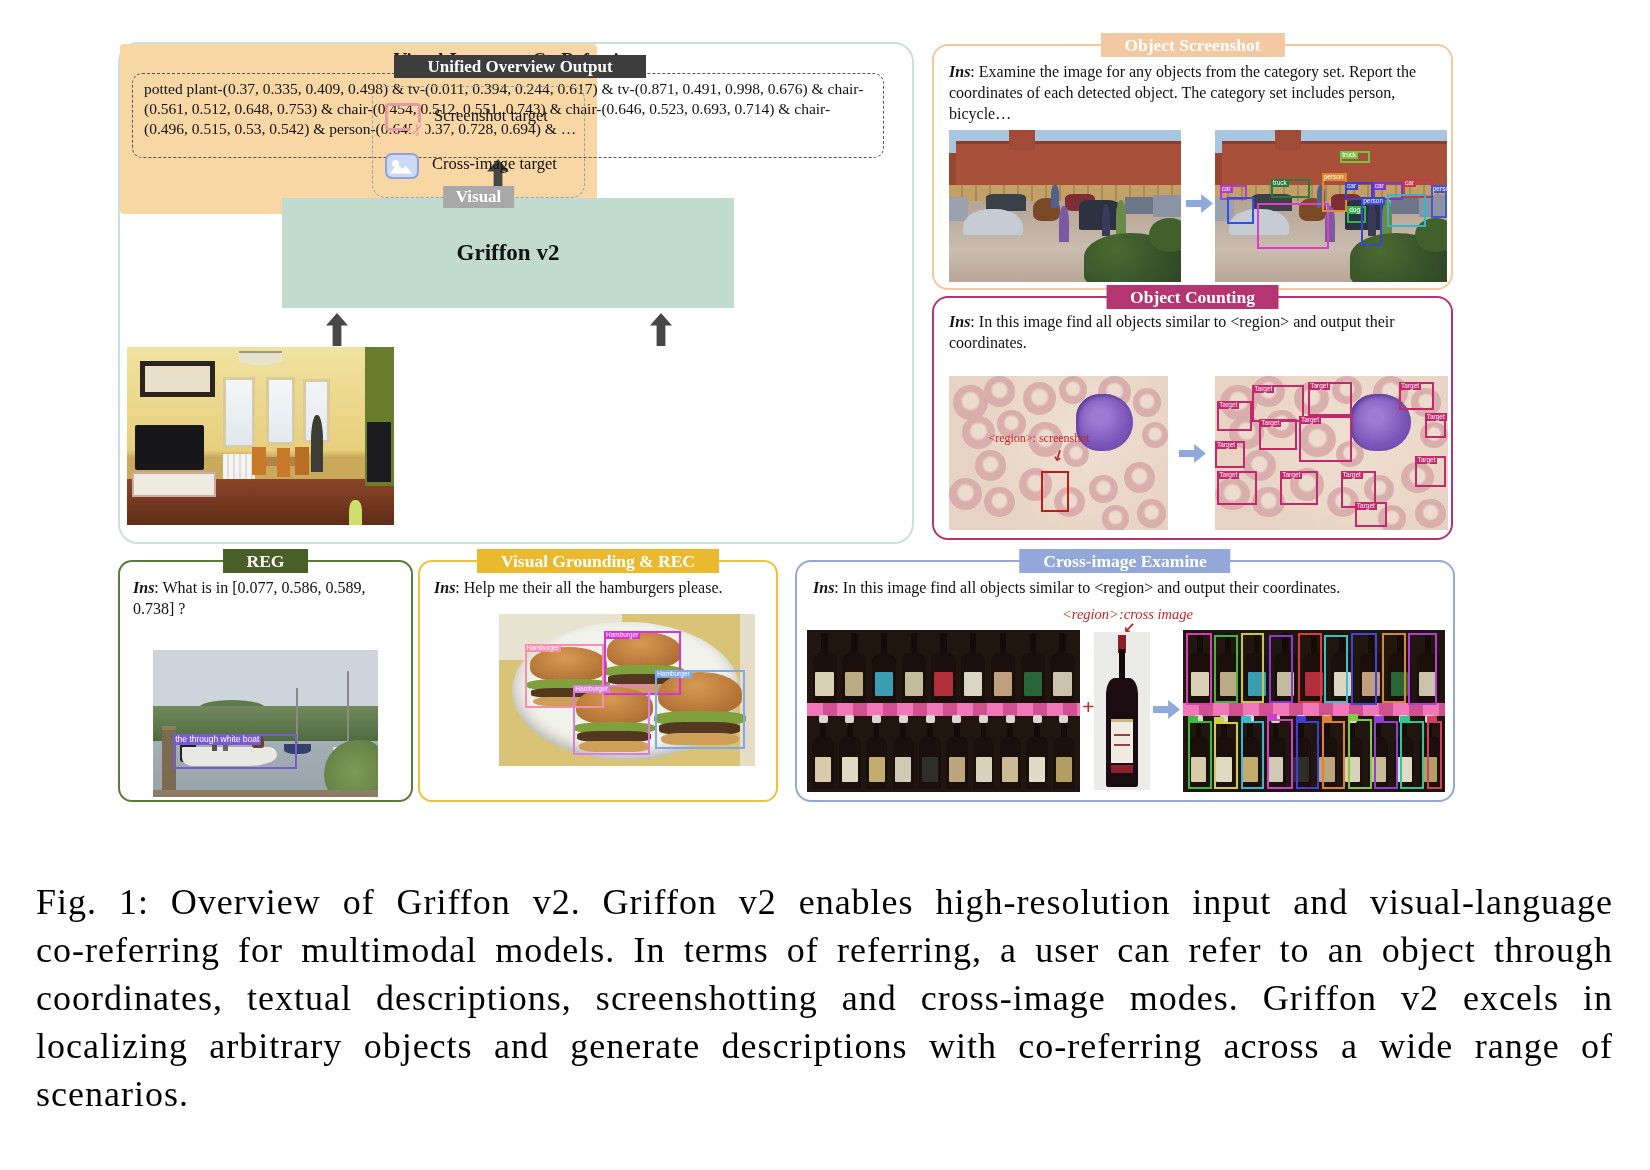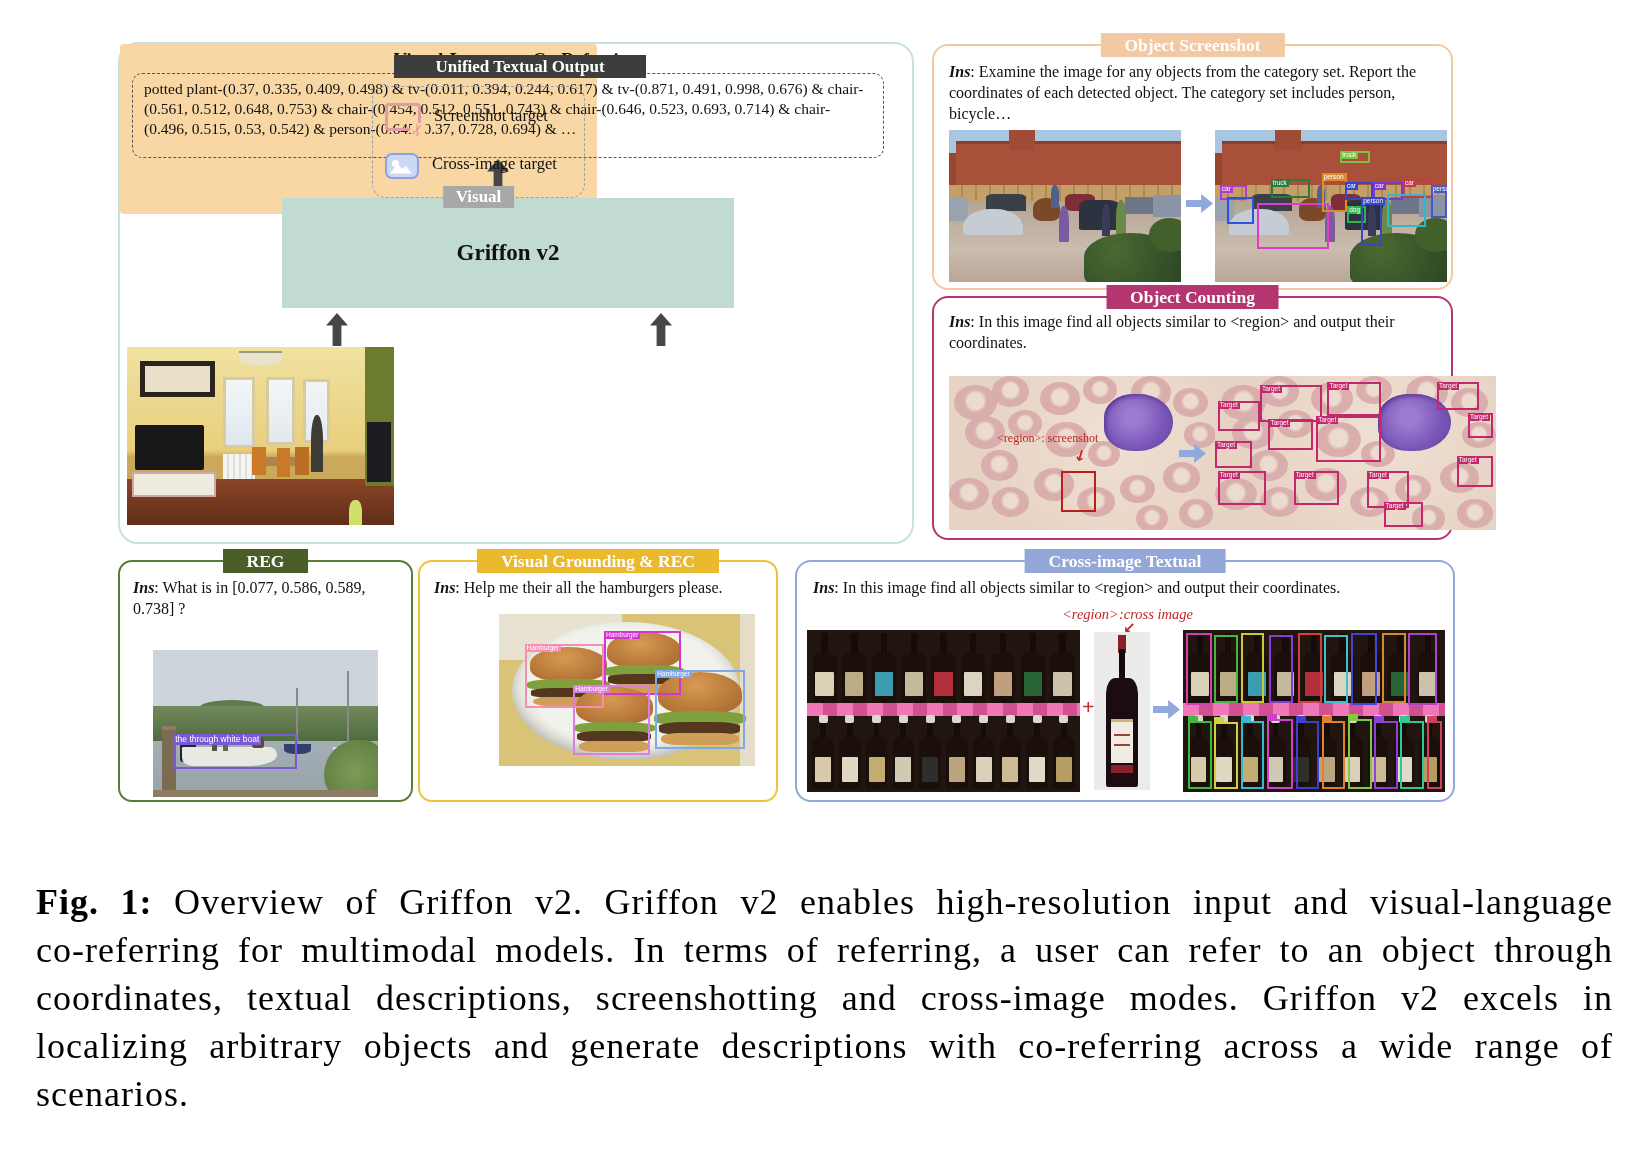--- a/index.html
+++ b/index.html
@@ -64,21 +64,21 @@
   .region-note{position:absolute;color:var(--region-red);font-size:14.5px;white-space:nowrap;}
   .region-arrow{position:absolute;color:var(--region-red);font-size:15px;font-weight:bold;font-family:"DejaVu Sans",sans-serif;}
   .plus-sign{position:absolute;color:#c03030;font-size:22px;font-weight:bold;}
   
   .bbox{position:absolute;border:2px solid;box-sizing:border-box;z-index:3;}
   .bbox-label{position:absolute;left:-2px;top:-2px;color:#fff;font-size:6.5px;line-height:8px;
       padding:0 2px;white-space:nowrap;font-family:"Liberation Sans",sans-serif;}
   .bbox-label.big{font-size:8.5px;line-height:11px;}
   .bbox-chip{position:absolute;left:-2px;top:-7px;width:10px;height:6px;}
   
-  .blood{background:radial-gradient(circle at 60% 40%, #efe0d2, #e7d3c3 70%);padding-left:48px;}
+  .blood{background:radial-gradient(circle at 60% 40%, #efe0d2, #e7d3c3 70%);}
   .cell{position:absolute;border-radius:50%;
       background:radial-gradient(circle at 50% 46%, #ecdccf 0 28%, #d8acac 40% 74%, #e3c6ba 84%);opacity:.95;}
   .wbc{position:absolute;border-radius:46% 54% 55% 45%;
       background:radial-gradient(circle at 42% 40%, #9c7cd2 15%, #7a55b8 60%, #6646a2);box-shadow:inset 2px 2px 4px #5a3a92;}
   
   .pk{background:linear-gradient(#a9c6e0 0 36%, #b4a89a 36% 100%);}
   .pk>div{position:absolute;}
   .pk-bldg{left:3%;top:7%;right:0;height:30%;background:#a9503a;border-top:3px solid #8a3f2e;}
   .pk-tower{left:26%;top:0;width:11%;height:13%;background:#a04b36;}
   .pk-bldg2{left:0;top:15%;width:7%;height:22%;background:#97462f;}
@@ -166,27 +166,27 @@
   .lr-table{left:49%;top:62%;width:18%;height:5%;background:#b08448;}
   .lr-ch1{left:47%;top:56%;width:5%;height:16%;background:#c87a28;}
   .lr-ch2{left:56%;top:57%;width:5%;height:16%;background:#c87a28;}
   .lr-ch3{left:63%;top:56%;width:5%;height:16%;background:#b86f24;}
   .lr-person{left:69%;top:38%;width:4.5%;height:32%;background:#3c3c34;border-radius:45% 45% 0 0;}
   .lr-lamp{left:42%;top:2%;width:16%;height:7%;background:#e8e4cc;border-radius:0 0 40% 40%;border-top:2px solid #998;}
   .lr-vase{right:12%;bottom:-2%;width:5%;height:16%;background:#cfe06a;border-radius:40% 40% 20% 20%;}
   
   #caption{position:absolute;left:36px;top:842px;width:1577px;font-size:36px;line-height:48px;
       text-align:justify;letter-spacing:1px;word-spacing:8px;color:#000;}
-  #caption .figno{font-weight:bold;}
+  #caption .figno{font-weight:normal;}
 </style>
 </head>
 <body>
 
 <div id="main-panel" class="panel">
-  <div id="uto-header" class="abs">Unified Textual Output</div>
+  <div id="uto-header" class="abs">Unified Overview Output</div>
   <div id="uto-box" class="abs">potted plant-(0.37, 0.335, 0.409, 0.498) &amp; tv-(0.011, 0.394, 0.244, 0.617) &amp; tv-(0.871, 0.491, 0.998, 0.676) &amp; chair-(0.561, 0.512, 0.648, 0.753) &amp; chair-(0.454, 0.512, 0.551, 0.743) &amp; chair-(0.646, 0.523, 0.693, 0.714) &amp; chair-(0.496, 0.515, 0.53, 0.542) &amp; person-(0.645, 0.37, 0.728, 0.694) &amp; …</div>
   <div class="up-arrow" style="left:367px;top:115px;"></div>
   <div id="model-box" class="abs">
     <span>Griffon v2</span>
   </div>
   <div class="up-arrow" style="left:206px;top:269px;"></div>
   <div class="up-arrow" style="left:530px;top:269px;"></div>
 
   <div class="img lr" style="left:7px;top:303px;width:267px;height:178px;">
     <div class="lr-floor"></div>
@@ -477,21 +477,21 @@
       <div class="bbox" style="left: 29%; top: 47%; width: 30%; height: 46%; border-color: rgb(221, 125, 221);">
         <span class="bbox-label" style="background: rgb(221, 125, 221);">Hamburger</span>
       </div>
       <div class="bbox" style="left: 61%; top: 37%; width: 35%; height: 52%; border-color: rgb(127, 167, 236);">
         <span class="bbox-label" style="background: rgb(127, 167, 236);">Hamburger</span>
       </div>
     </div>
 </div>
 
 <div id="ci-panel" class="panel">
-  <div class="hdr">Cross-image Textual</div>
+  <div class="hdr">Cross-image Examine</div>
   <div class="ins" style="left:16px;top:16px;width:630px;">
     <span class="ins-b">Ins</span><span>: In this image find all objects similar to &lt;region&gt; and output their coordinates.</span>
   </div>
   <div class="region-note" style="left:265px;top:44px;font-style:italic;">&lt;region&gt;:cross image</div>
   <div class="region-arrow" style="left:326px;top:57px;">↙</div>
 
   <div class="img ws" style="left:10px;top:68px;width:273px;height:162px;">
     <div class="ws-shelf"></div>
     <div class="ws-row toprow">
         <div class="bottle">

